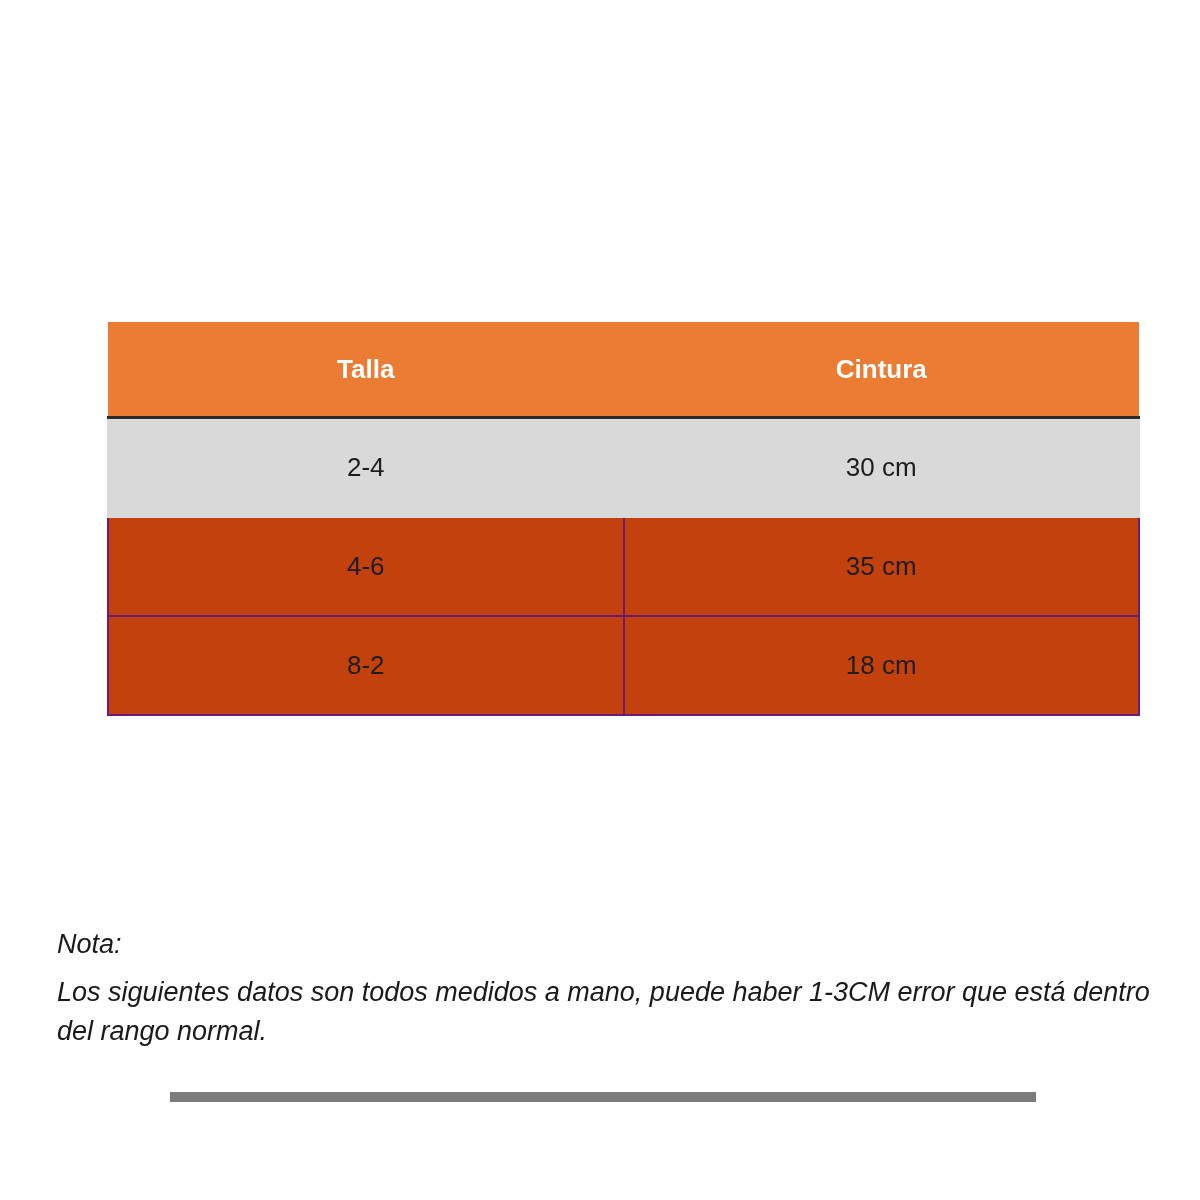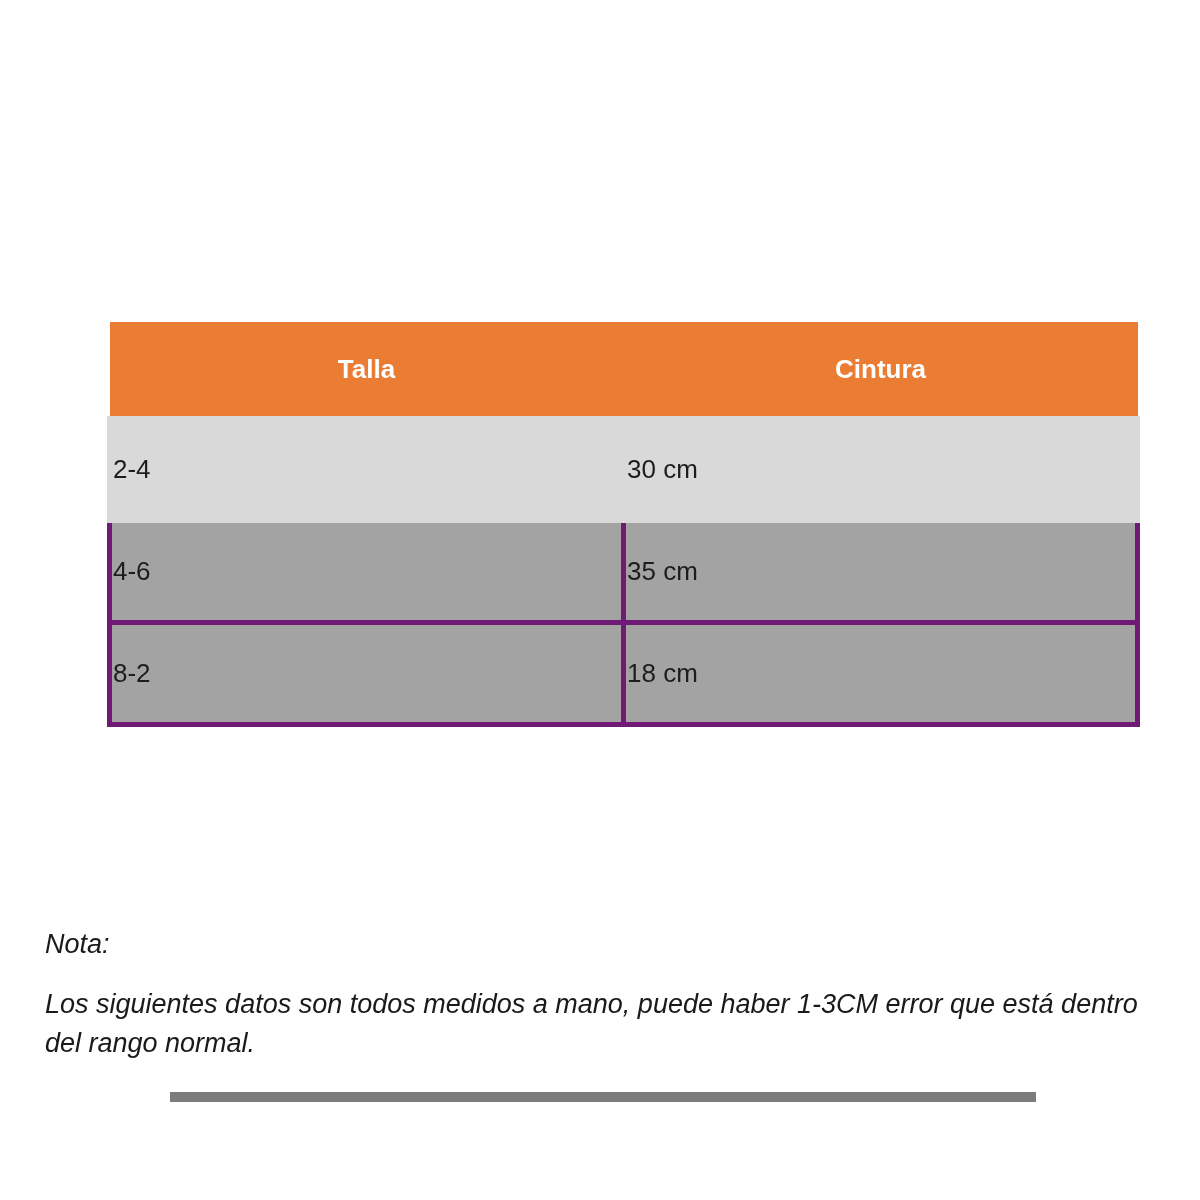--- a/index.html
+++ b/index.html
@@ -81,54 +81,54 @@
     font-weight: bold;
     height: 92px;
     text-align: center;
     border: none;
     border-bottom: 3px solid #2b2b2b;
     font-family: "Liberation Sans", sans-serif;
   }
 
   table.size-table tbody td {
     height: 95px;
-    text-align: left;
+    text-align: center;
     font-size: 26px;
     color: #1d1d1d;
-    border: 5px solid #701a75;
+    border: 2px solid #701a75;
     font-family: "Liberation Sans", sans-serif;
   }
 
   table.size-table tbody tr.shaded td {
     background: #d9d9d9;
     border-color: #d9d9d9;
   }
 
   table.size-table tbody tr.plain td {
-    background: #a3a3a3;
+    background: #c2410c;
   }
 
   
   .note {
     position: absolute;
-    left: 45px;
+    left: 57px;
     top: 925px;
     width: 1100px;
     font-size: 27px;
     font-style: italic;
     line-height: 1.42;
     color: #1a1a1a;
     font-family: "Liberation Sans", sans-serif;
   }
   .note .note-label {
     display: block;
   }
   .note .note-body {
     display: block;
-    margin-top: 22px;
+    margin-top: 10px;
   }
 
   .rule-bottom {
     position: absolute;
     left: 170px;
     top: 1092px;
     width: 866px;
     height: 10px;
     background: #7c7c7c;
   }

